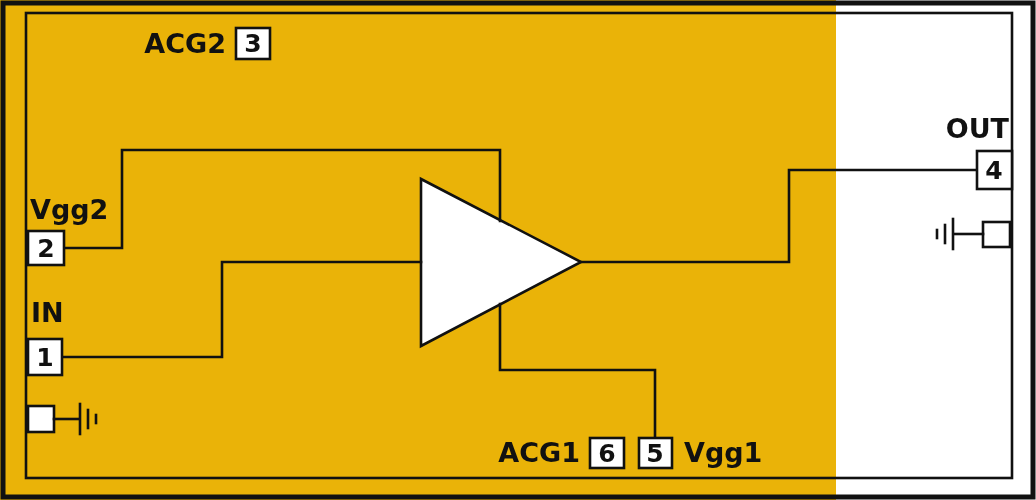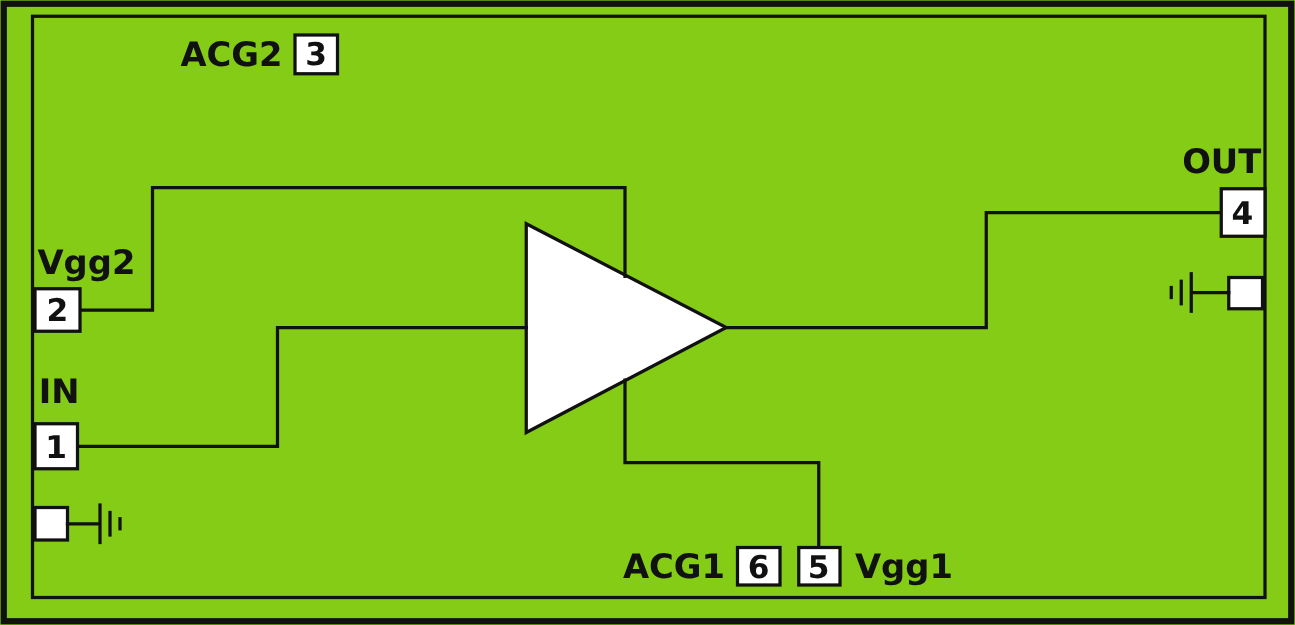--- a/index.html
+++ b/index.html
@@ -1,23 +1,23 @@
 <!DOCTYPE html>
 <html><head>
 <meta charset="utf-8">
 <style>
   html, body {
     margin: 0;
     padding: 0;
     background: #ffffff;
   }
   .stage {
-    width: 1036px;
+    width: 836px;
     height: 500px;
-    background: #84cc16;
+    background: #eab308;
     position: relative;
   }
   svg { display: block; }
   .ln  { stroke: #111111; stroke-width: 2.6; fill: none; stroke-linecap: square; }
   .thick { stroke: #111111; stroke-width: 5; fill: none; }
   .bx  { stroke: #111111; stroke-width: 2.6; fill: #ffffff; }
   .lbl { font-family: "DejaVu Sans", "Liberation Sans", sans-serif; font-weight: 700; font-size: 27px; fill: #111111; }
   .num { font-family: "DejaVu Sans", "Liberation Sans", sans-serif; font-weight: 700; font-size: 25px; fill: #111111; }
 </style>
 </head>

